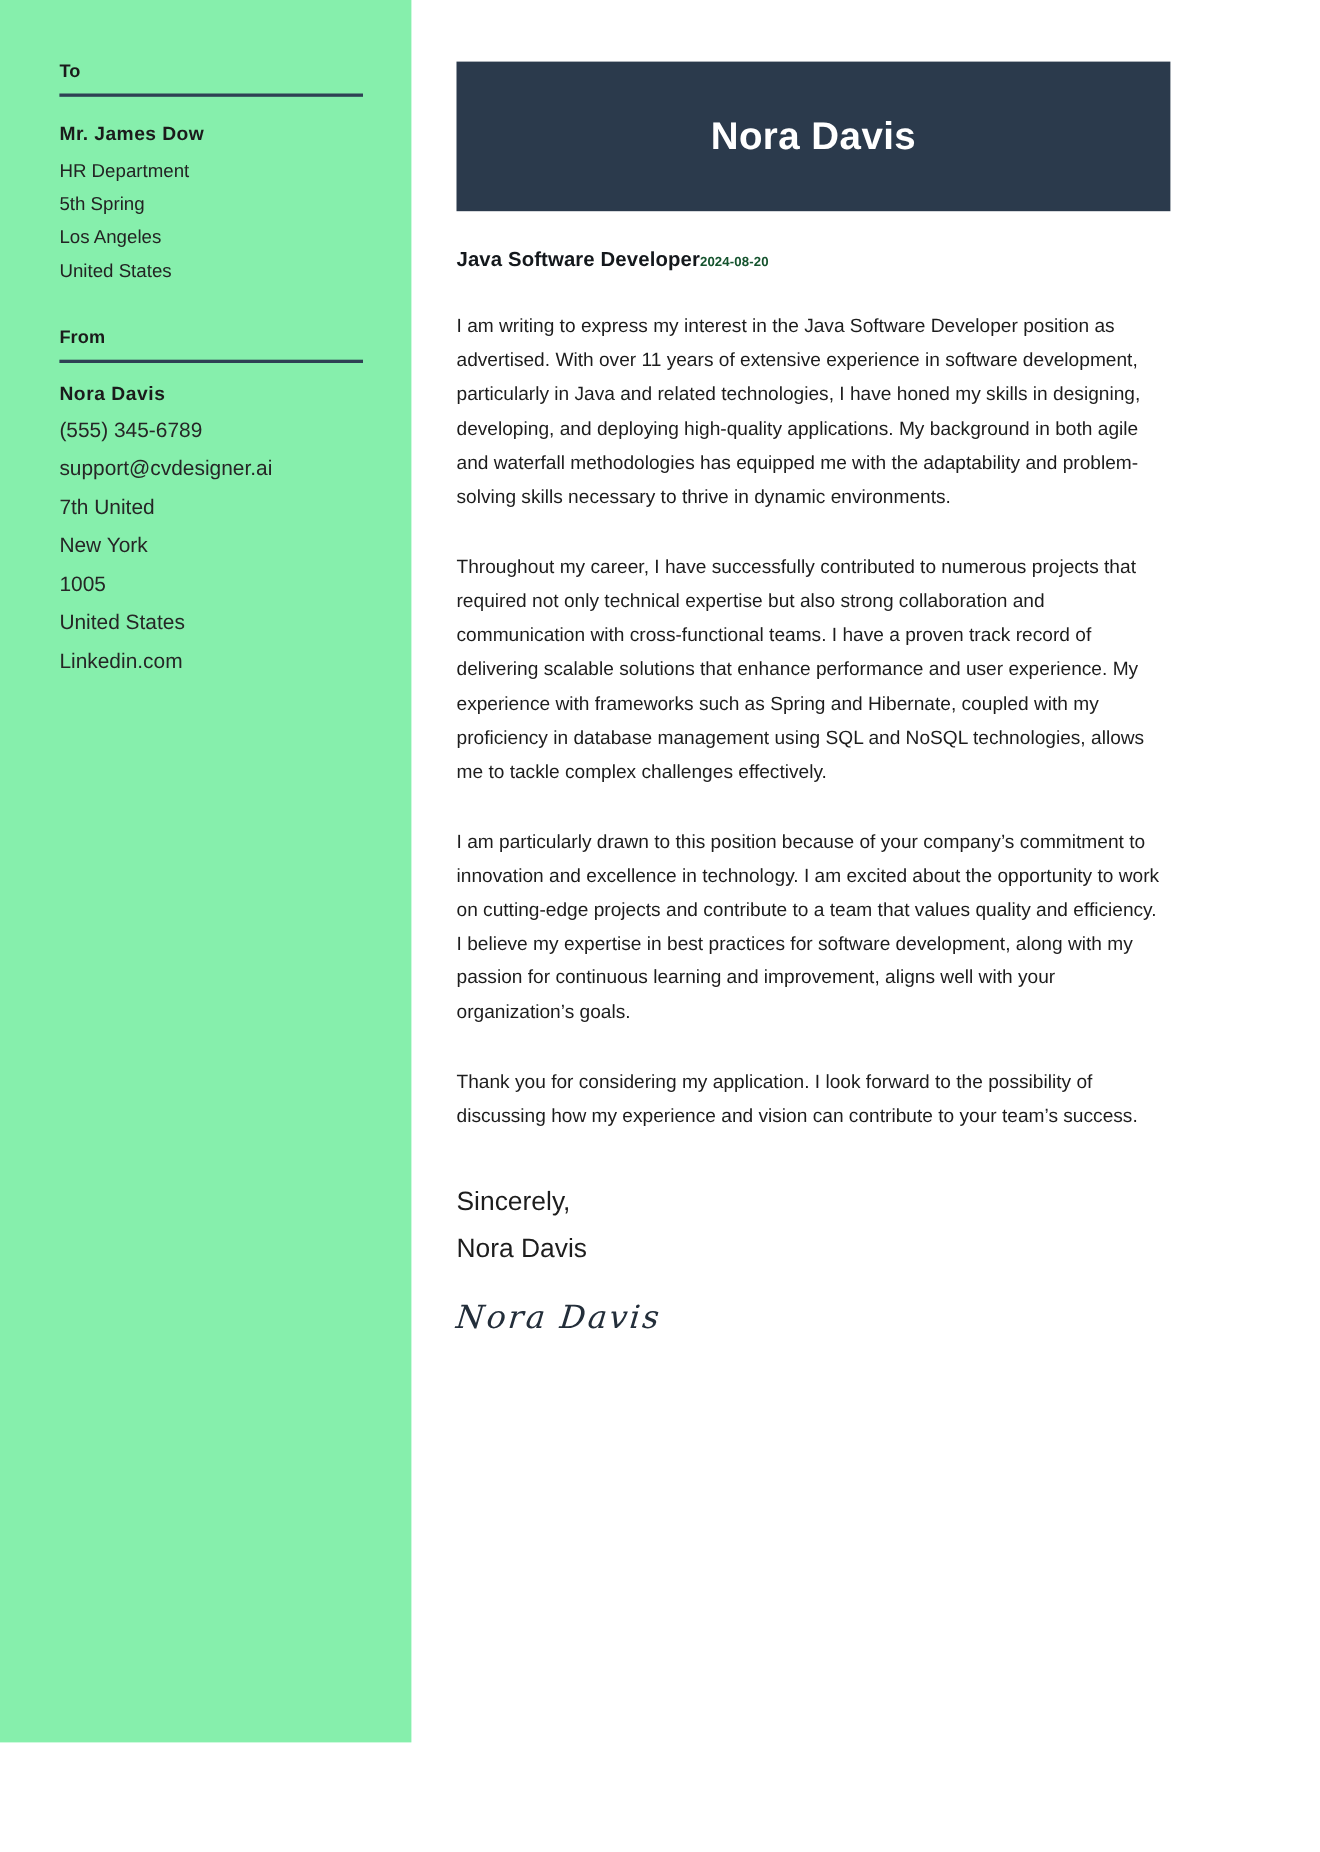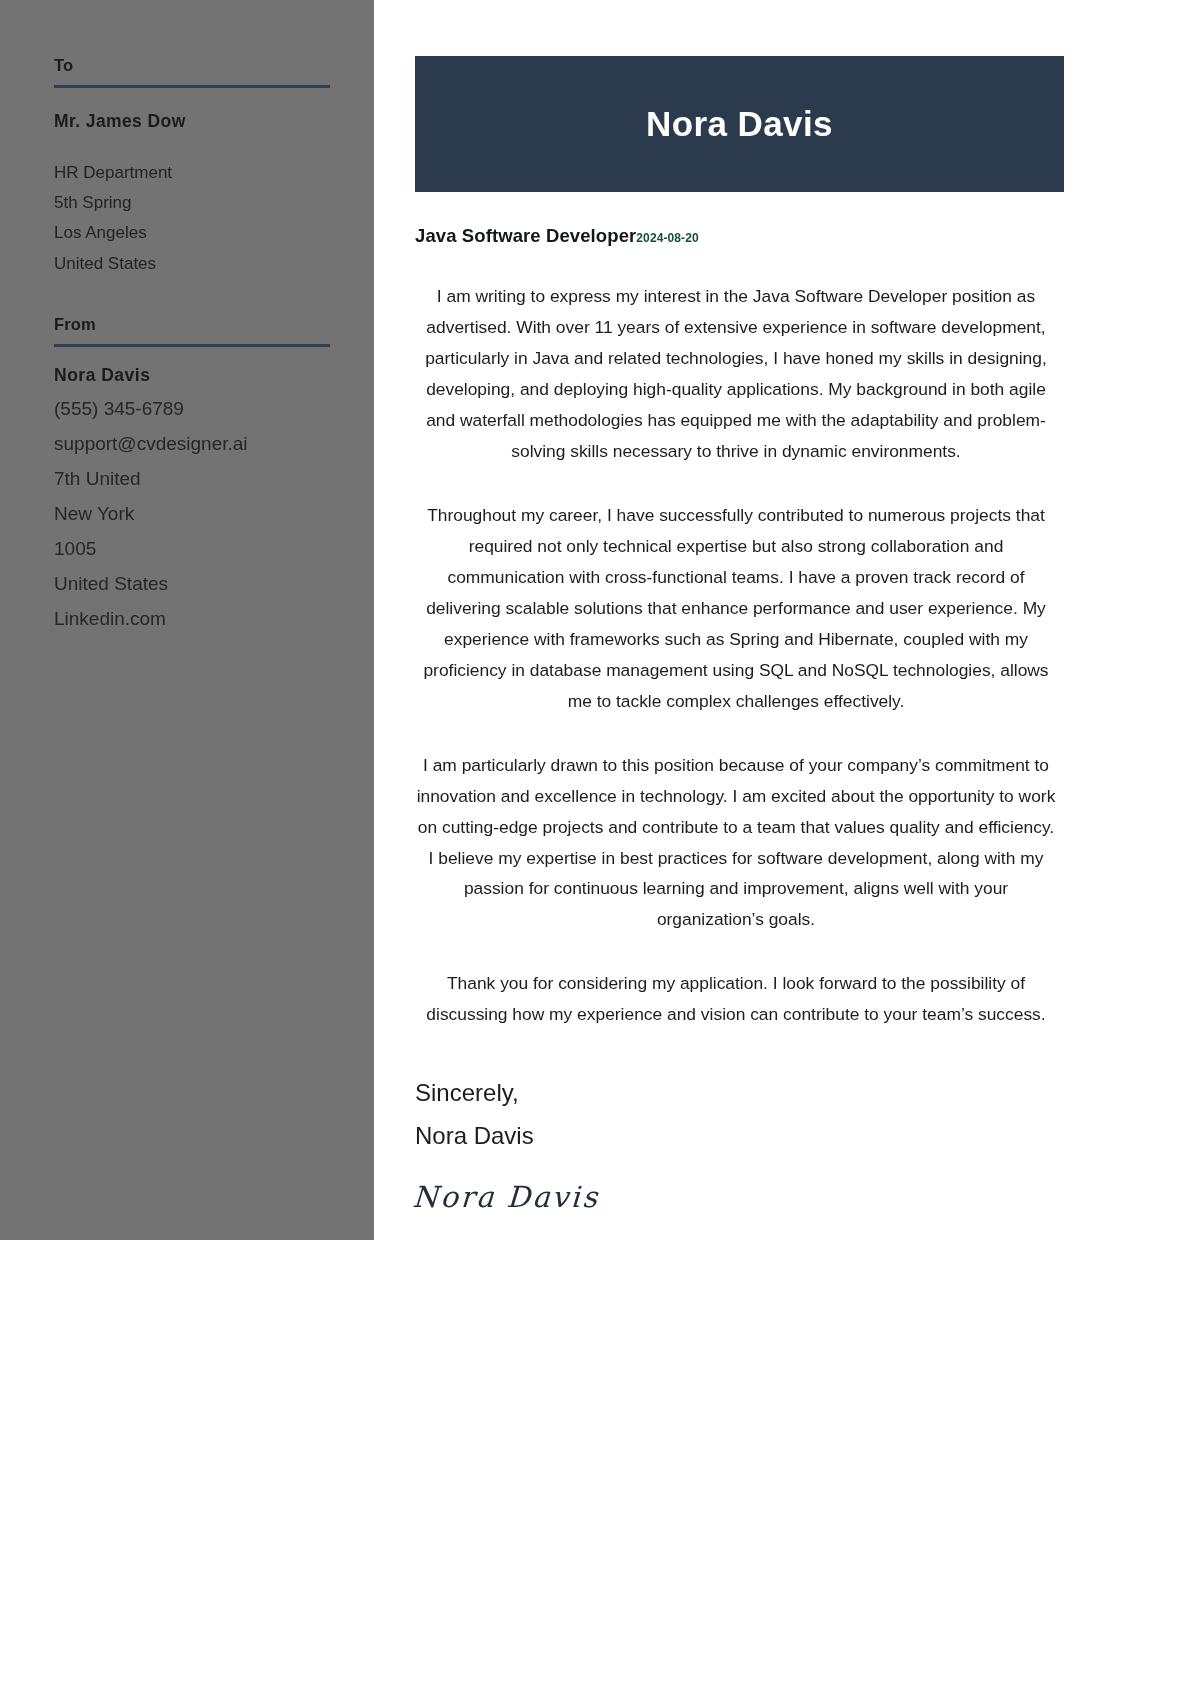--- a/index.html
+++ b/index.html
@@ -19,22 +19,22 @@
     height: 1684px;
     display: flex;
     background: #ffffff;
     overflow: hidden;
   }
 
   
   .sidebar {
     width: 374px;
     min-width: 374px;
-    height: 1240px;
-    background: #737373;
+    height: 1584px;
+    background: #86efac;
     box-sizing: border-box;
     padding: 56px 44px 0 54px;
   }
   .side-block {
     margin-bottom: 36px;
   }
   .side-heading {
     font-size: 16.5px;
     font-weight: bold;
     color: #1b1b1b;
@@ -45,21 +45,21 @@
     height: 2.5px;
     background: #2e4154;
     width: 100%;
     margin-bottom: 18px;
   }
   .side-name {
     font-size: 17.5px;
     font-weight: bold;
     color: #1b1b1b;
     letter-spacing: 0.4px;
-    margin-bottom: 22px;
+    margin-bottom: 5px;
     line-height: 1.72;
   }
   .to-line {
     font-size: 17px;
     color: #232323;
     line-height: 1.79;
     font-weight: 400;
   }
   .from-line {
     font-size: 19px;
@@ -124,21 +124,21 @@
     font-size: 17.4px;
     color: #1d1d1d;
     line-height: 1.78;
     margin-bottom: 32px;
   }
   .para {
     font-size: 17.4px;
     color: #1d1d1d;
     line-height: 1.78;
     margin: 0 7px 33px 0;
-    text-align: center;
+    text-align: left;
   }
   .closing {
     font-size: 24px;
     color: #1d1d1d;
     line-height: 1.78;
     margin-top: 42px;
   }
   .closing div { margin: 0; }
   .signature {
     margin-top: 22px;

